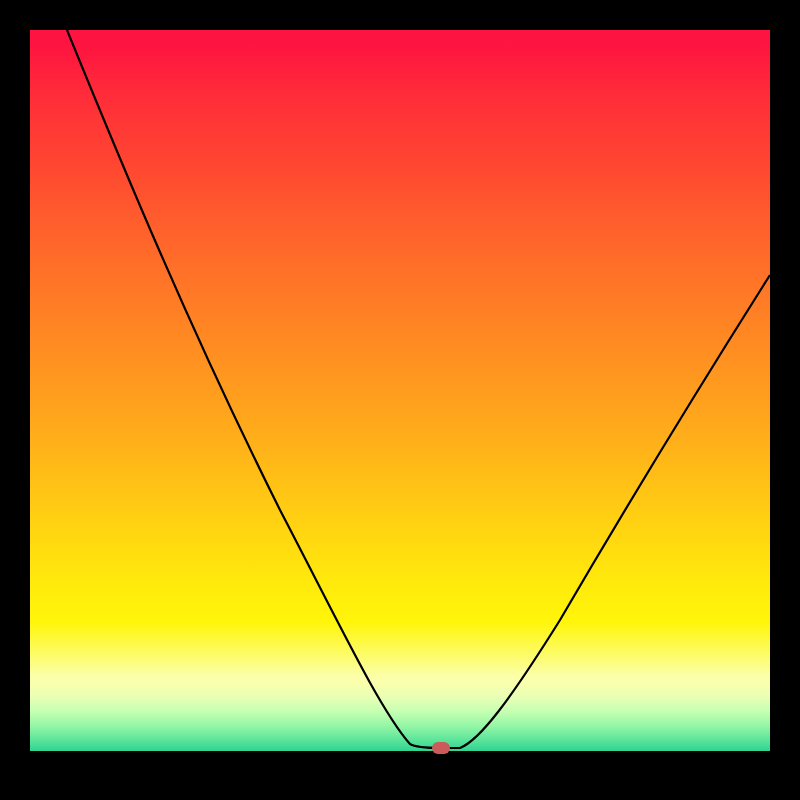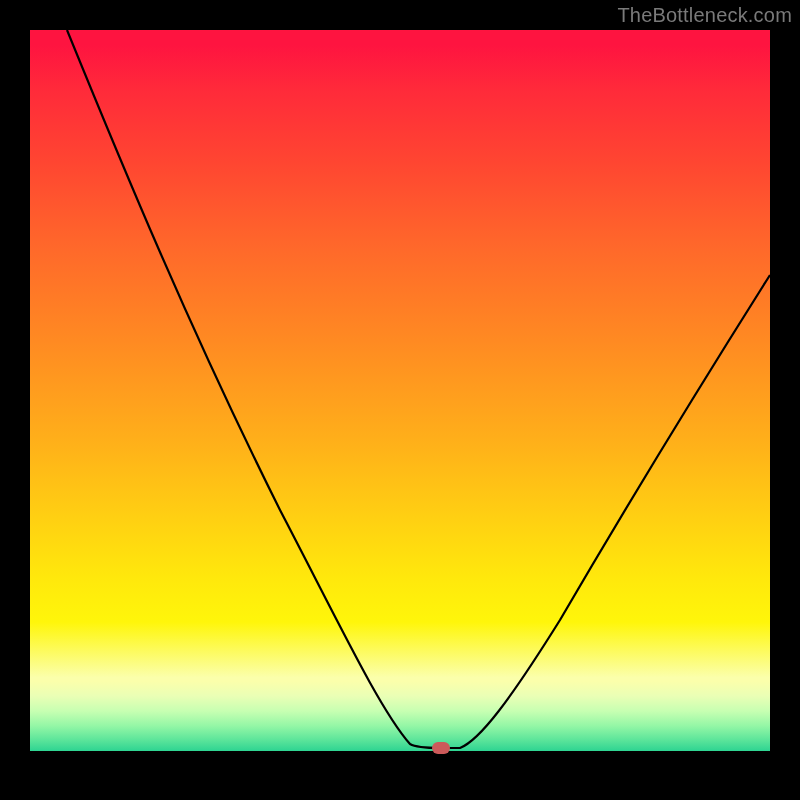--- a/index.html
+++ b/index.html
@@ -85,14 +85,13 @@
                C 310 595, 350 680, 380 714
                C 385 717, 395 718, 410 718
                L 430 718
                C 450 710, 480 670, 530 590
                C 600 470, 680 340, 740 245"></path>
     </svg>
 
     <div class="marker" style="left:55.5%; top:97%;"></div>
   </div>
 
-  <div class="watermark">TheBottleneck.com</div>
 </div>
 
 </body></html>

